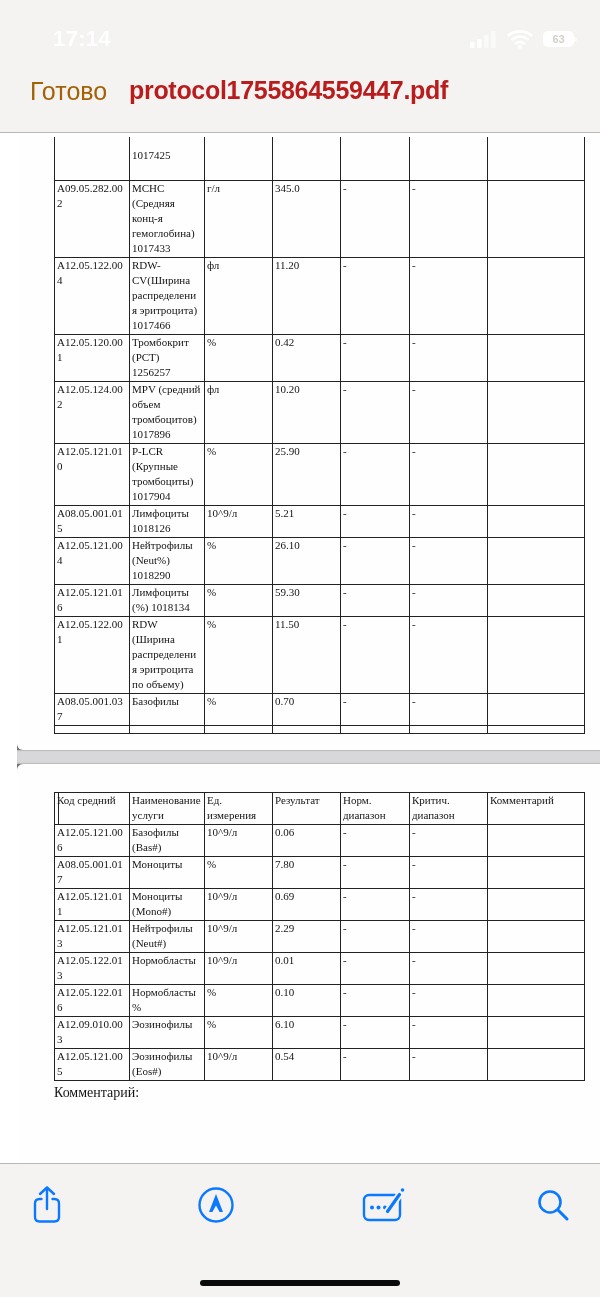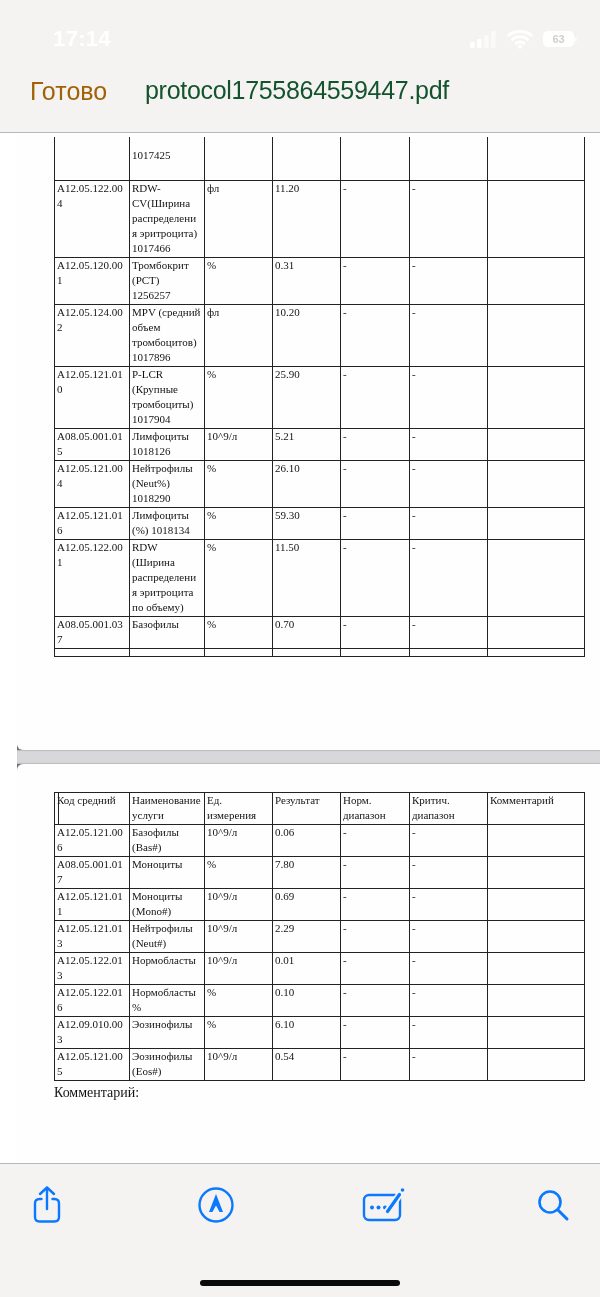--- a/index.html
+++ b/index.html
@@ -17,22 +17,22 @@
   .battery { position:relative; width:37px; height:19px; }
   .battery .body { position:absolute; left:0; top:1px; width:31px; height:16px; border-radius:5px;
                    background:rgba(255,255,255,0.95); display:flex; align-items:center; justify-content:center; }
   .battery .body span { font-size:11px; font-weight:700; color:#d3cfca; }
   .battery .cap { position:absolute; right:3px; top:7px; width:3px; height:5px;
                   border-radius:0 3px 3px 0; background:rgba(255,255,255,0.65); }
   .navrow { position:absolute; left:0; top:60px; right:0; height:72px; }
   .done-btn { position:absolute; left:30px; top:17px; font-size:25px; font-weight:500;
               color:#a16207; background:none; border:none; padding:0; cursor:pointer;
               font-family:"Liberation Sans", sans-serif; }
-  .doc-title { position:absolute; left:129px; top:16px; font-size:25px; font-weight:400; color:#14532d;
-               letter-spacing:-0.3px; white-space:nowrap;margin-left:16px; }
+  .doc-title { position:absolute; left:129px; top:16px; font-size:25px; font-weight:700; color:#b91c1c;
+               letter-spacing:-0.3px; white-space:nowrap; }
 
   
   .content { position:absolute; left:17px; top:134px; width:600px; height:1029px; background:#737373; }
   .page { position:relative; background:#fefefe; width:600px; }
   .page1 { height:616px; border-radius:0 0 6px 6px; padding-top:3px; box-sizing:border-box; }
   .page-gap { height:14px; background:#d8d8da;
               box-shadow:inset 0 1px 1px rgba(0,0,0,0.14), inset 0 -1px 1px rgba(0,0,0,0.14); }
   .page2 { height:399px; border-radius:6px 6px 0 0; padding-top:28px; box-sizing:border-box; }
 
   table.pdf { border-collapse:collapse; table-layout:fixed; margin-left:37px; width:530px;
@@ -125,41 +125,55 @@
             </td>
             <td></td>
             <td></td>
             <td></td>
             <td></td>
             <td></td>
           </tr>
         </tbody>
         <tbody>
             <tr>
+              <td>A09.05.282.00
+2</td>
+              <td>МСНС
+(Средняя
+конц-я
+гемоглобина)
+1017433</td>
+              <td>г/л</td>
+              <td>345.0</td>
+              <td>-</td>
+              <td>-</td>
+              <td></td>
+            </tr>
+            <tr>
               <td>A12.05.122.00
 4</td>
               <td>RDW-
 CV(Ширина
 распределени
 я эритроцита)
 1017466</td>
               <td>фл</td>
               <td>11.20</td>
               <td>-</td>
               <td>-</td>
               <td></td>
             </tr>
             <tr>
               <td>A12.05.120.00
 1</td>
               <td>Тромбокрит
 (PCT)
 1256257</td>
               <td>%</td>
-              <td>0.31</td>
+              <td>0.42</td>
               <td>-</td>
               <td>-</td>
               <td></td>
             </tr>
             <tr>
               <td>A12.05.124.00
 2</td>
               <td>MPV (средний
 объем
 тромбоцитов)

